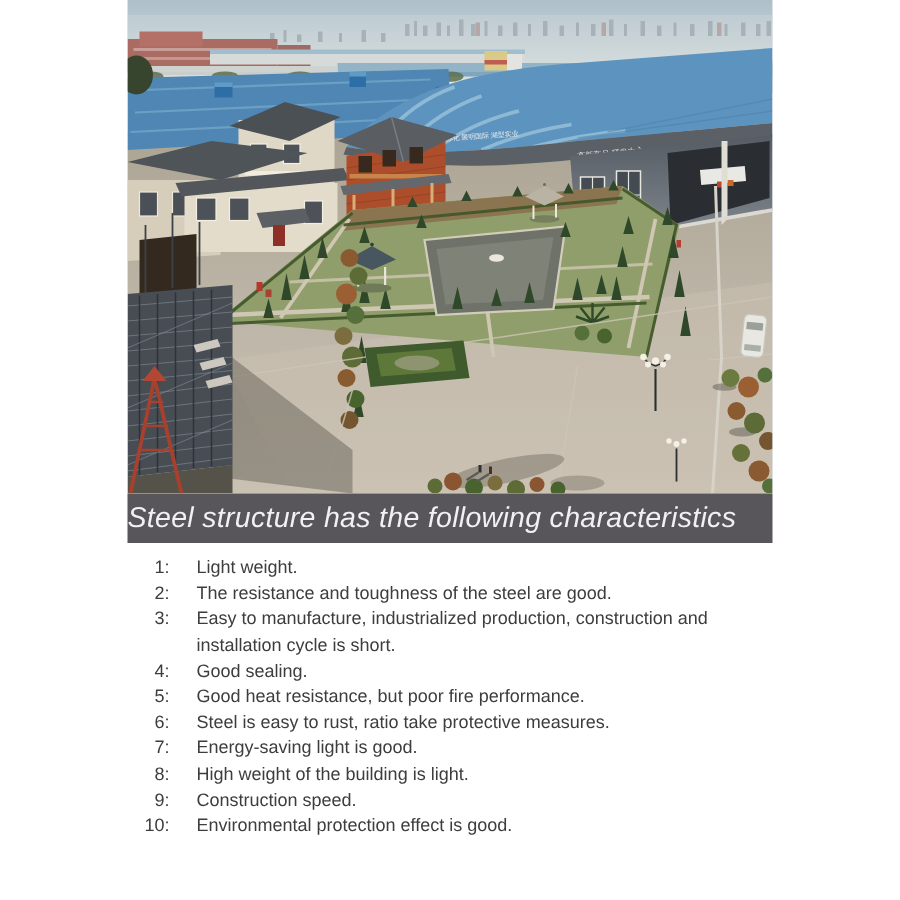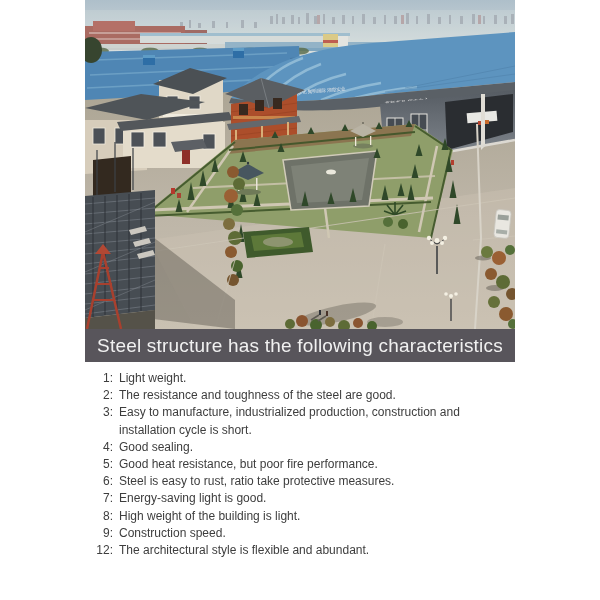--- a/index.html
+++ b/index.html
@@ -1,27 +1,27 @@
 <!DOCTYPE html>
 <html><head>
 <meta charset="utf-8">
 <style>
   html,body{margin:0;padding:0;background:#ffffff;}
   .page{position:relative;width:600px;height:600px;background:#ffffff;overflow:hidden;
         font-family:"Liberation Sans","DejaVu Sans",sans-serif;}
   .photo{position:absolute;left:85px;top:0;width:430px;height:329px;overflow:hidden;background:#c3cdd2;}
   .photo svg{display:block;}
   .banner{position:absolute;left:85px;top:329px;width:430px;height:33px;background:#58555b;
-          color:#f1f1f1;font-size:19px;line-height:33px;text-align:center;letter-spacing:.2px;
-          white-space:nowrap;}
+          color:#f1f1f1;font-size:19px;line-height:33px;text-align:left;letter-spacing:.2px;
+          white-space:nowrap;font-style:italic;}
   .char-list{position:absolute;left:85px;top:370px;width:430px;margin:0;padding:0 0 0 7px;
              list-style:none;color:#3d3d3d;font-size:12px;}
   .char-list li{display:flex;line-height:17.2px;}
   .char-list .num{min-width:21px;text-align:right;flex:0 0 auto;}
-  .char-list .txt{margin-left:6px;width:392px;}
+  .char-list .txt{margin-left:18px;width:392px;}
 </style>
 </head>
 <body>
 
 <div class="page">
 
   <div class="photo">
   <svg viewBox="0 0 430 329" width="430" height="329">
     <defs>
       <linearGradient id="sky" x1="0" y1="0" x2="0" y2="1">
@@ -404,18 +404,18 @@
       </li>
     <li>
         <span class="num">8:</span>
         <span class="txt">High weight of the building is light.</span>
       </li>
     <li>
         <span class="num">9:</span>
         <span class="txt">Construction speed.</span>
       </li>
     <li>
-        <span class="num">12:</span>
-        <span class="txt">The architectural style is flexible and abundant.</span>
+        <span class="num">10:</span>
+        <span class="txt">Environmental protection effect is good.</span>
       </li>
   </ol>
 
 </div>
 
 </body></html>

